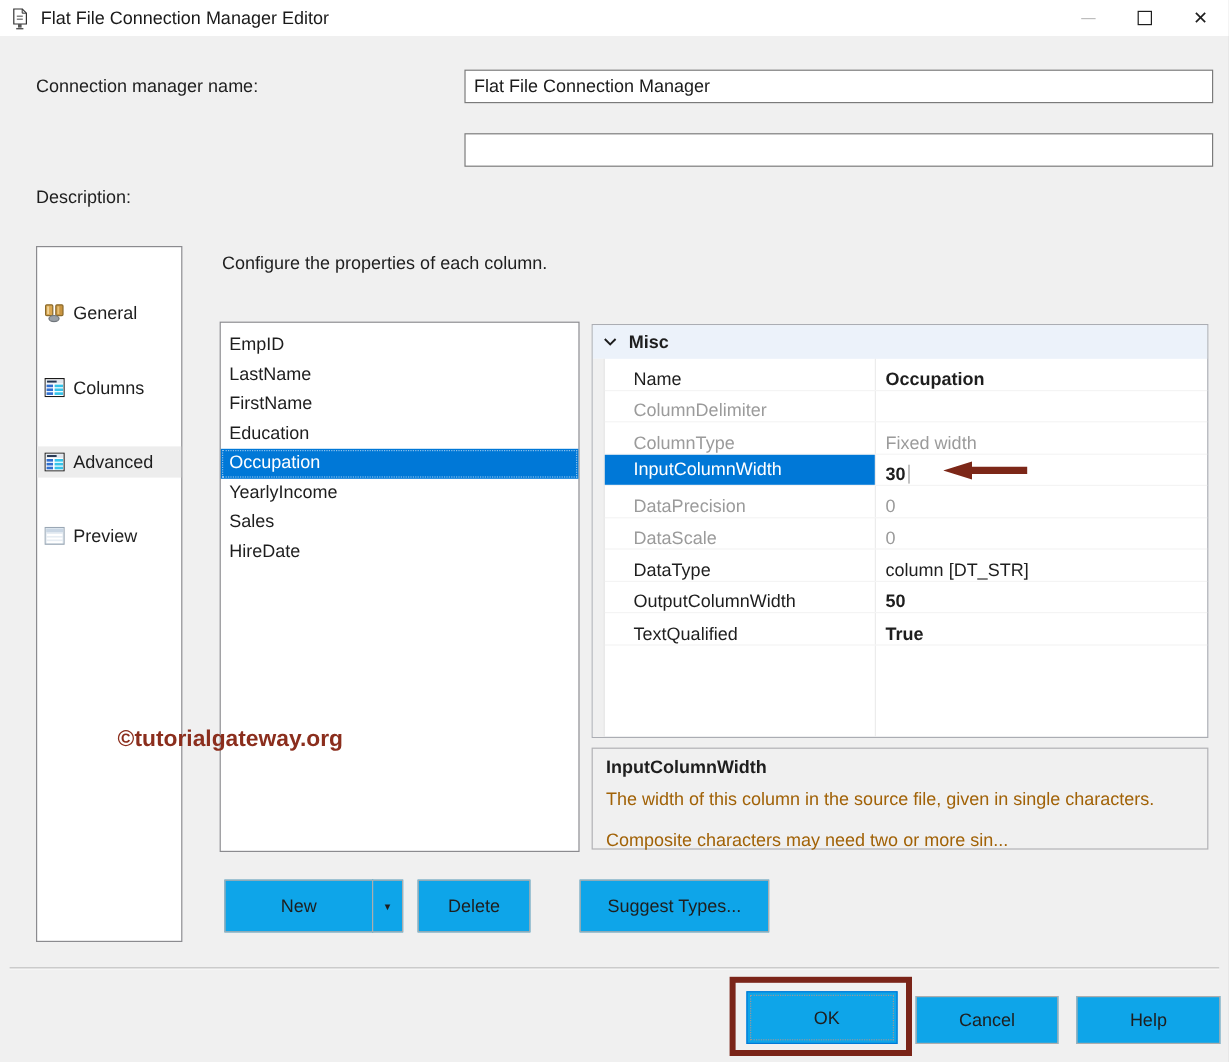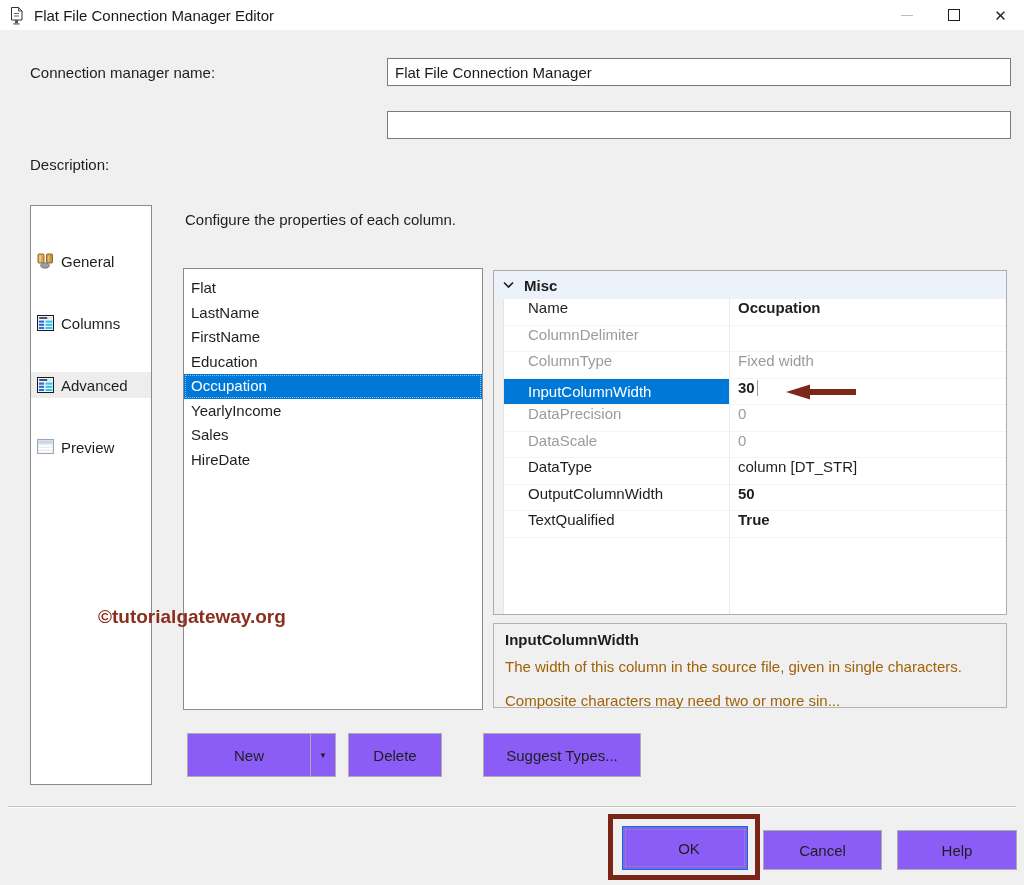--- a/index.html
+++ b/index.html
@@ -36,33 +36,33 @@
   .col-list { position:absolute; left:183px; top:268px; width:300px; height:442px; background:#fff; border:1px solid #8b8b8f; padding-top:7px; }
   .col-item { height:24.5px; line-height:24.5px; padding-left:7px; cursor:default; }
   .col-item.selected { background:#0078d7; color:#fff; outline:1px dotted rgba(255,255,255,.55); outline-offset:-2px; }
   
   .props { position:absolute; left:493px; top:270px; width:514px; height:345px; background:#fff; border:1px solid #abadb3; }
   .pg-head { height:28px; background:#ecf2fa; display:flex; align-items:center; font-weight:bold; }
   .pg-head .chev { margin:0 10px 0 9px; display:flex; }
   .pg-strip { position:absolute; left:0; top:28px; bottom:0; width:10px; background:#f0f0f0; border-right:1px solid #e6e6e6; }
   .pg-vline { position:absolute; left:235px; top:28px; bottom:0; width:1px; background:#ececec; }
   .pg-rows { position:absolute; left:10px; right:0; top:28px; }
-  .pg-row { display:flex; height:26.5px; align-items:flex-start; border-bottom:1px solid #f4f4f4; position:relative; }
+  .pg-row { display:flex; height:26.5px; align-items:flex-end; border-bottom:1px solid #f4f4f4; position:relative; }
   .pg-label { width:225px; padding-left:24px; overflow:hidden; white-space:nowrap; }
   .pg-value { flex:1; padding-left:9px; overflow:hidden; white-space:nowrap; }
   .gray { color:#9b9b9b; }
   .bold { font-weight:bold; }
   .pg-row.selected .pg-label { background:#0078d7; color:#fff; height:100%; display:flex; align-items:center; }
   .caret { display:inline-block; width:1px; height:16px; background:#9a9a9a; margin-left:2px; vertical-align:-3px; }
   
   .help-panel { position:absolute; left:493px; top:623px; width:514px; height:85px; background:#f0f0f0; border:1px solid #b2b2b6; padding:7px 11px; }
   .help-title { font-weight:bold; margin-bottom:2px; }
   .help-text { line-height:34px; color:#a16207; }
   
-  .btn { position:absolute; background:#8b5cf6; border:1px solid #adadad; display:flex; align-items:center; justify-content:center; font-family:"Liberation Sans",sans-serif; font-size:15px; color:#1e1e1e; cursor:default; }
+  .btn { position:absolute; background:#0ea5e9; border:1px solid #adadad; display:flex; align-items:center; justify-content:center; font-family:"Liberation Sans",sans-serif; font-size:15px; color:#1e1e1e; cursor:default; }
   .split-arrow { font-size:8px; }
   .h-divider { position:absolute; left:8px; top:806px; width:1008px; height:1px; background:#c3c3c3; box-shadow:0 1px 0 #fafafa; }
   .ok-annotation { position:absolute; left:608px; top:814px; width:152px; height:66px; border:5px solid #7a2418; }
   .btn.default { border:1px solid #0078d7; outline:1px dotted #9a9a9a; outline-offset:-4px; }
   
   .watermark { position:absolute; left:98px; top:606px; font-size:19px; font-weight:bold; color:#8b2e1d; letter-spacing:0; }
   .arrow-annotation { position:absolute; left:786px; top:383px; }
 </style>
 </head>
 <body>
@@ -155,21 +155,21 @@
           <rect x="2" y="12" width="13" height="1.6" fill="#ffffff"></rect>
         </svg>
       </span>
       <span>Preview</span>
     </div>
   </div>
 
   <div class="instruction">Configure the properties of each column.</div>
 
   <div class="col-list">
-    <div class="col-item">Flat</div>
+    <div class="col-item">EmpID</div>
     <div class="col-item">LastName</div>
     <div class="col-item">FirstName</div>
     <div class="col-item">Education</div>
     <div class="col-item selected">Occupation</div>
     <div class="col-item">YearlyIncome</div>
     <div class="col-item">Sales</div>
     <div class="col-item">HireDate</div>
   </div>
 
   <div class="props">

